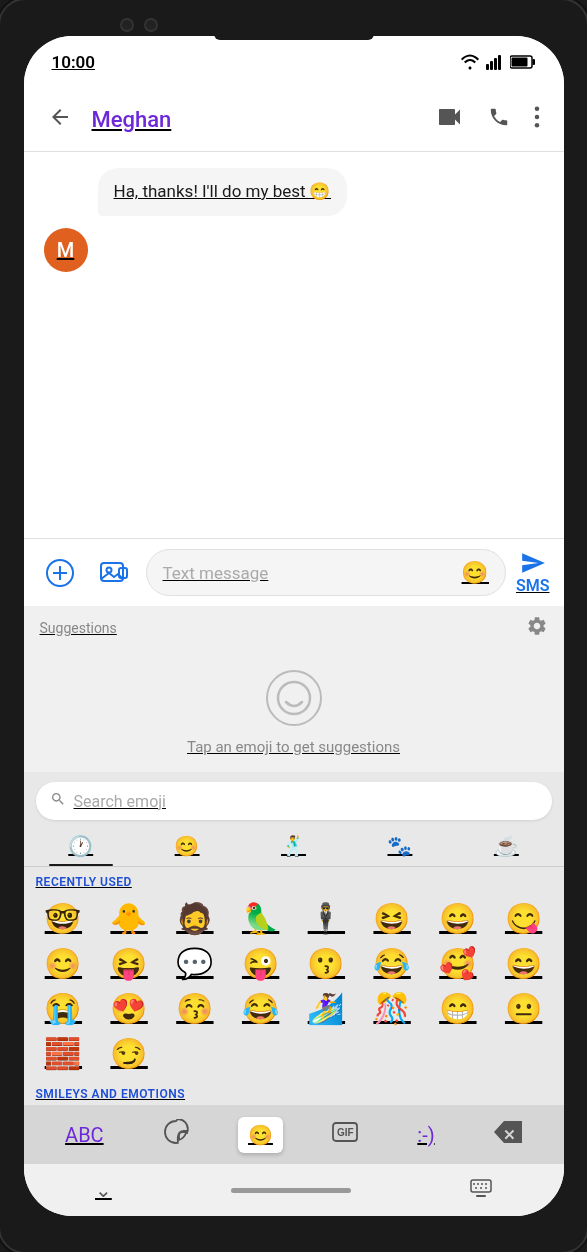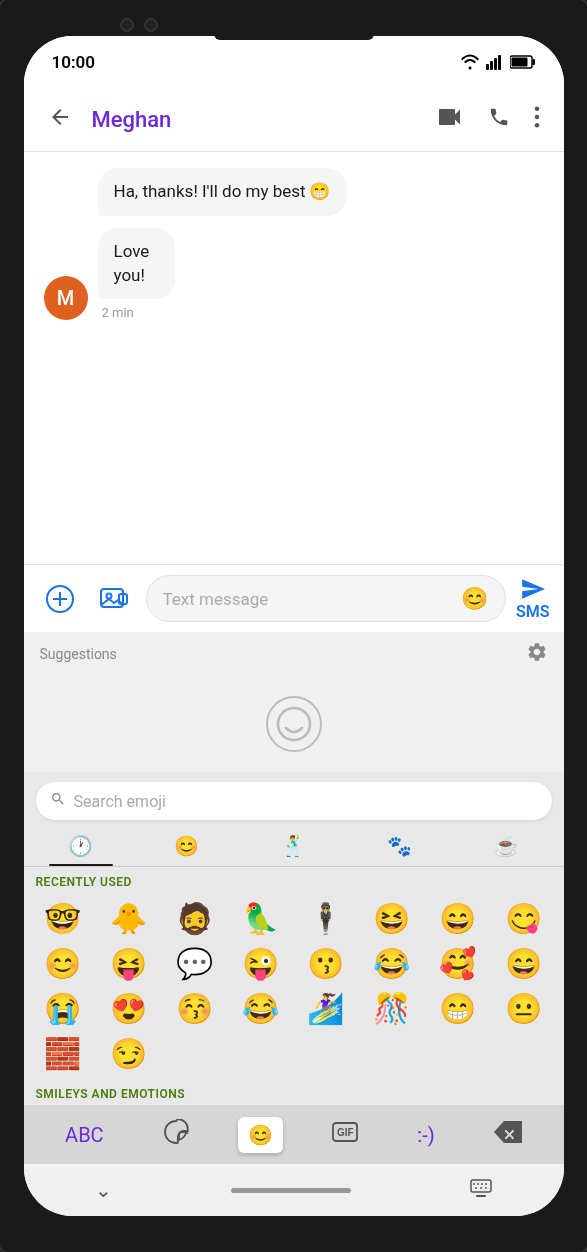--- a/index.html
+++ b/index.html
@@ -8,27 +8,28 @@
       display: flex;
       justify-content: center;
       align-items: center;
       min-height: 100vh;
       font-family: 'Roboto', Arial, sans-serif;
     }
     .phone-frame {
       width: 587px;
       height: 1252px;
       background: #1a1a1a;
-      border-radius: 8px;
+      border-radius: 25px;
       position: relative;
       display: flex;
       flex-direction: column;
       align-items: center;
       justify-content: center;
       box-shadow: 0 0 0 2px #333, 0 0 0 4px #111;
+      text-decoration: underline;
     }
     .phone-inner {
       width: 540px;
       height: 1180px;
       background: #fff;
       border-radius: 48px;
       overflow: hidden;
       display: flex;
       flex-direction: column;
       position: relative;
@@ -296,21 +297,21 @@
       left: 20%;
       width: 60%;
       height: 2.5px;
       background: #1a1a1a;
       border-radius: 2px;
     }
     .emoji-section-label {
       padding: 8px 12px 4px;
       font-size: 12px;
       font-weight: 600;
-      color: #4d7c0f;
+      color: #1d4ed8;
       letter-spacing: 0.5px;
     }
     .emoji-grid {
       display: grid;
       grid-template-columns: repeat(8, 1fr);
       padding: 4px 8px;
       gap: 2px;
     }
     .emoji-cell {
       display: flex;
@@ -472,26 +473,20 @@
         <div style="width:44px; flex-shrink:0;"></div>
         <div class="message-in">
           <span>Ha, thanks! I'll do my best 😁</span>
         </div>
       </div>
 
       <div class="message-in-group">
         <div class="avatar">
           <span>M</span>
         </div>
-        <div class="message-in-bubbles">
-          <div class="message-in">
-            <span>Love you!</span>
-          </div>
-          <span class="message-time">2 min</span>
-        </div>
       </div>
 
     </div>
 
     <div class="input-area">
       <div class="input-icon-btn">
         <svg width="30" height="30" viewBox="0 0 30 30" fill="none" stroke="#1a73e8" stroke-width="2">
           <circle cx="15" cy="15" r="13"></circle>
           <line x1="15" y1="8" x2="15" y2="22"></line>
           <line x1="8" y1="15" x2="22" y2="15"></line>
@@ -526,20 +521,21 @@
       </div>
     </div>
 
     <div class="emoji-suggestions">
       <div class="emoji-face-placeholder">
         <svg width="36" height="36" viewBox="0 0 36 36" fill="none" stroke="#bbb" stroke-width="2.5">
           <circle cx="18" cy="18" r="16"></circle>
           <path d="M10 22 Q18 30 26 22" stroke-linecap="round"></path>
         </svg>
       </div>
+      <span class="emoji-hint">Tap an emoji to get suggestions</span>
     </div>
 
     <div class="emoji-keyboard">
 
       <div class="emoji-search-bar">
         <div class="emoji-search-wrap">
           <span class="search-icon">
             <svg width="16" height="16" viewBox="0 0 24 24" fill="#888">
               <path d="M15.5 14h-.79l-.28-.27C15.41 12.59 16 11.11 16 9.5 16 5.91 13.09 3 9.5 3S3 5.91 3 9.5 5.91 16 9.5 16c1.61 0 3.09-.59 4.23-1.57l.27.28v.79l5 4.99L20.49 19l-4.99-5zm-6 0C7.01 14 5 11.99 5 9.5S7.01 5 9.5 5 14 7.01 14 9.5 11.99 14 9.5 14z"></path>
             </svg>

